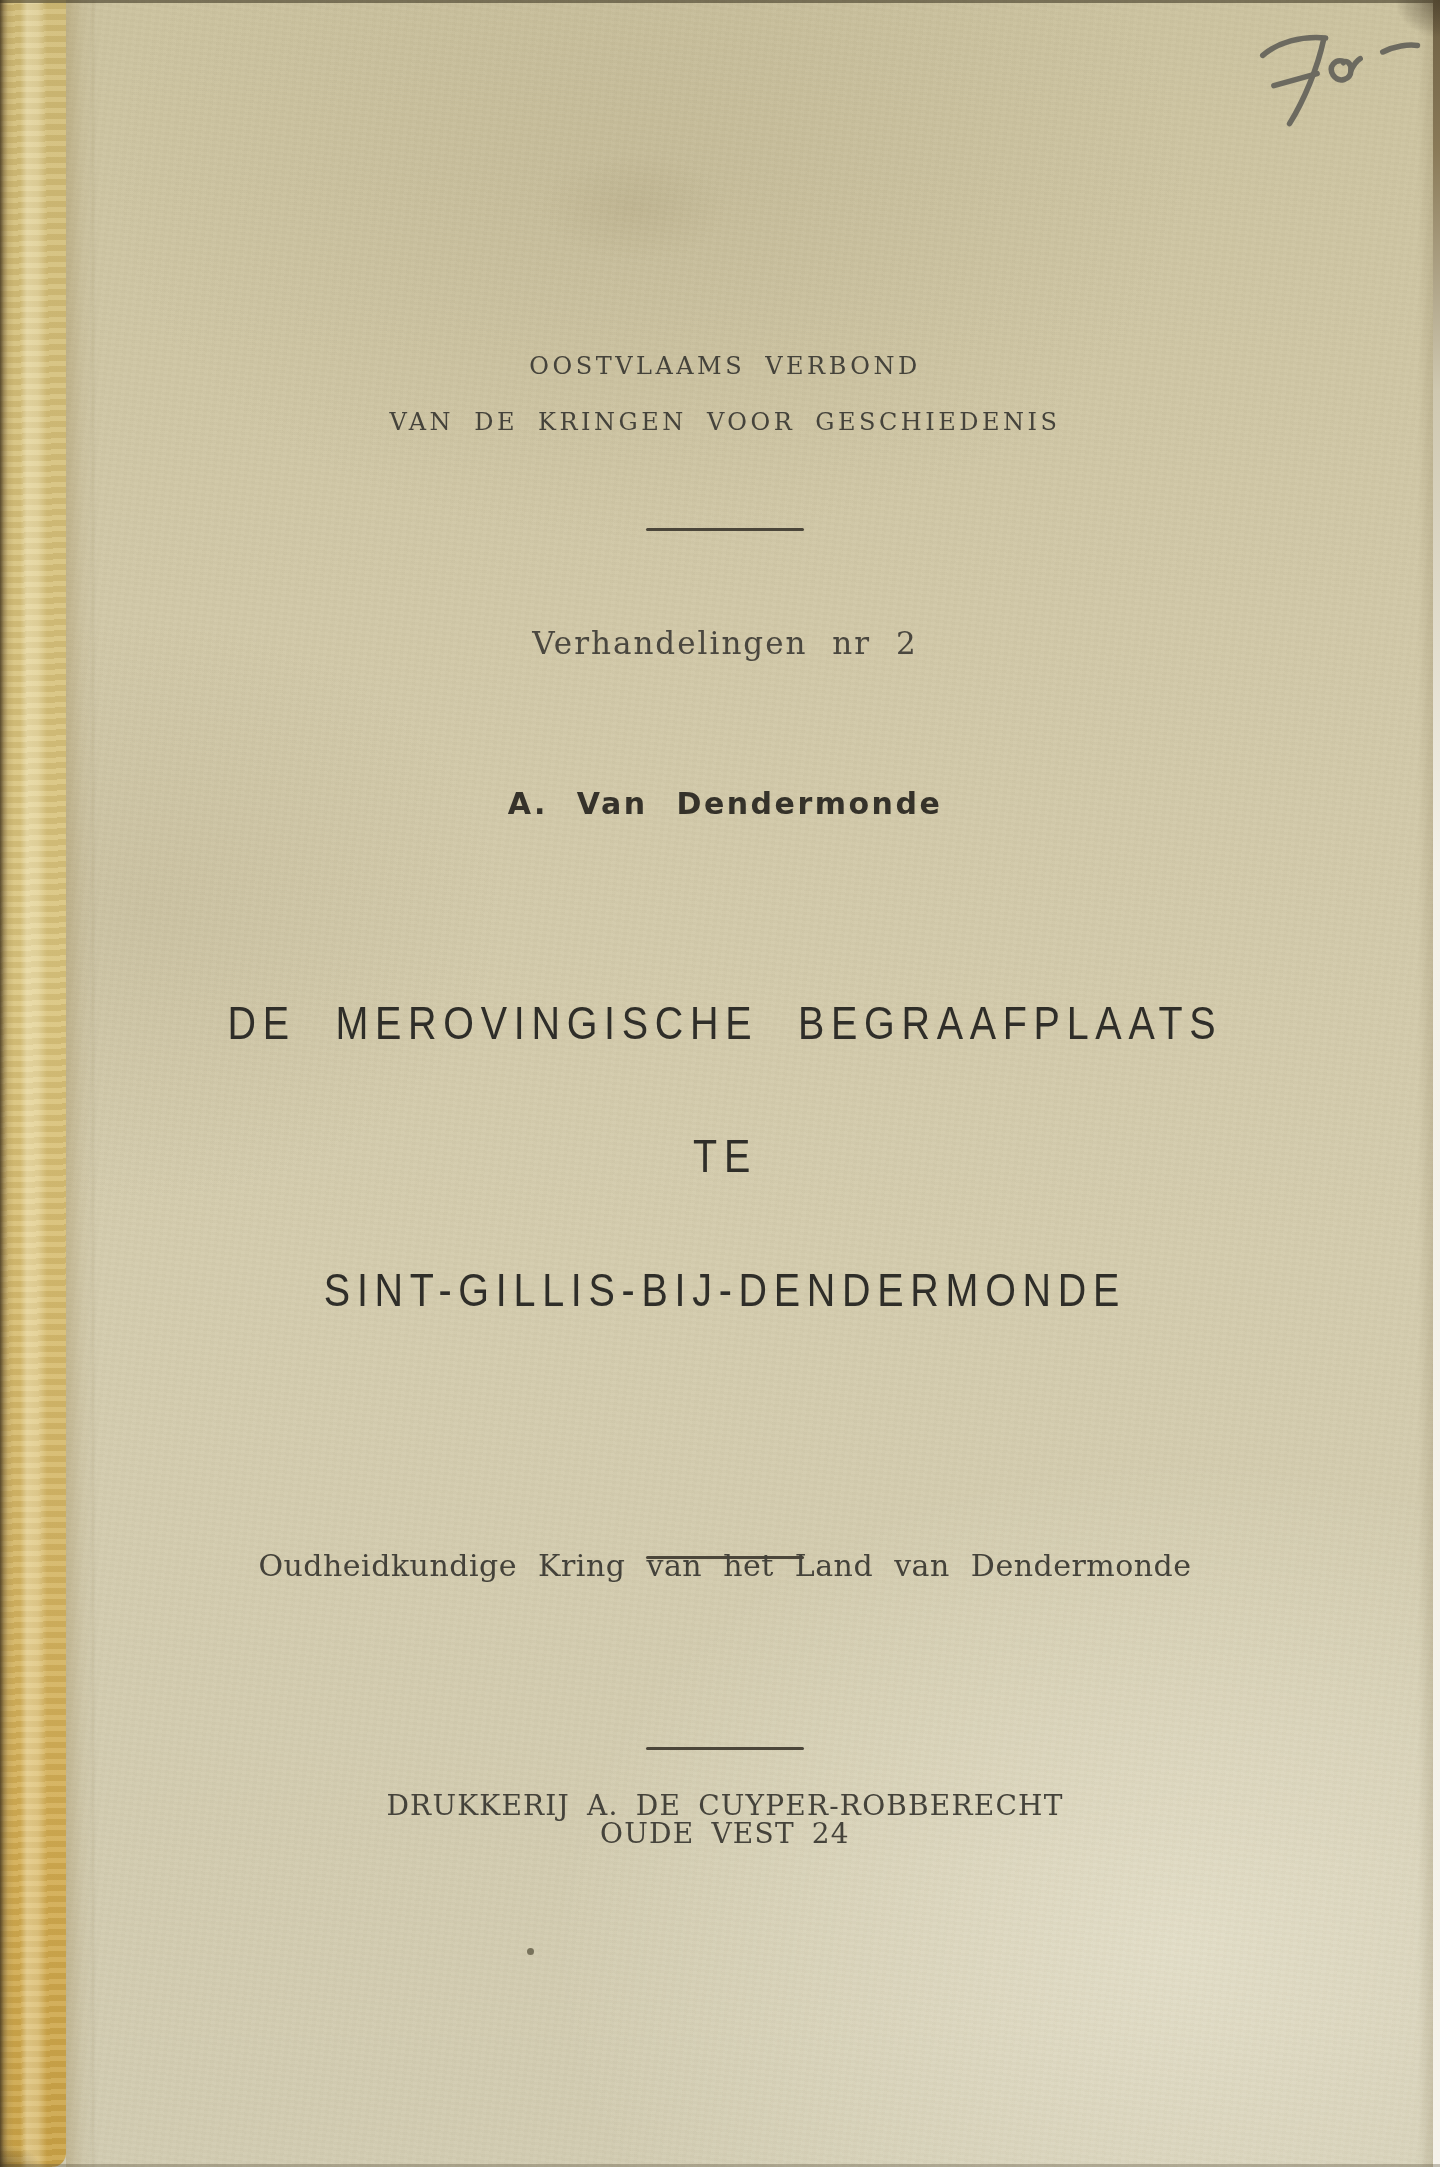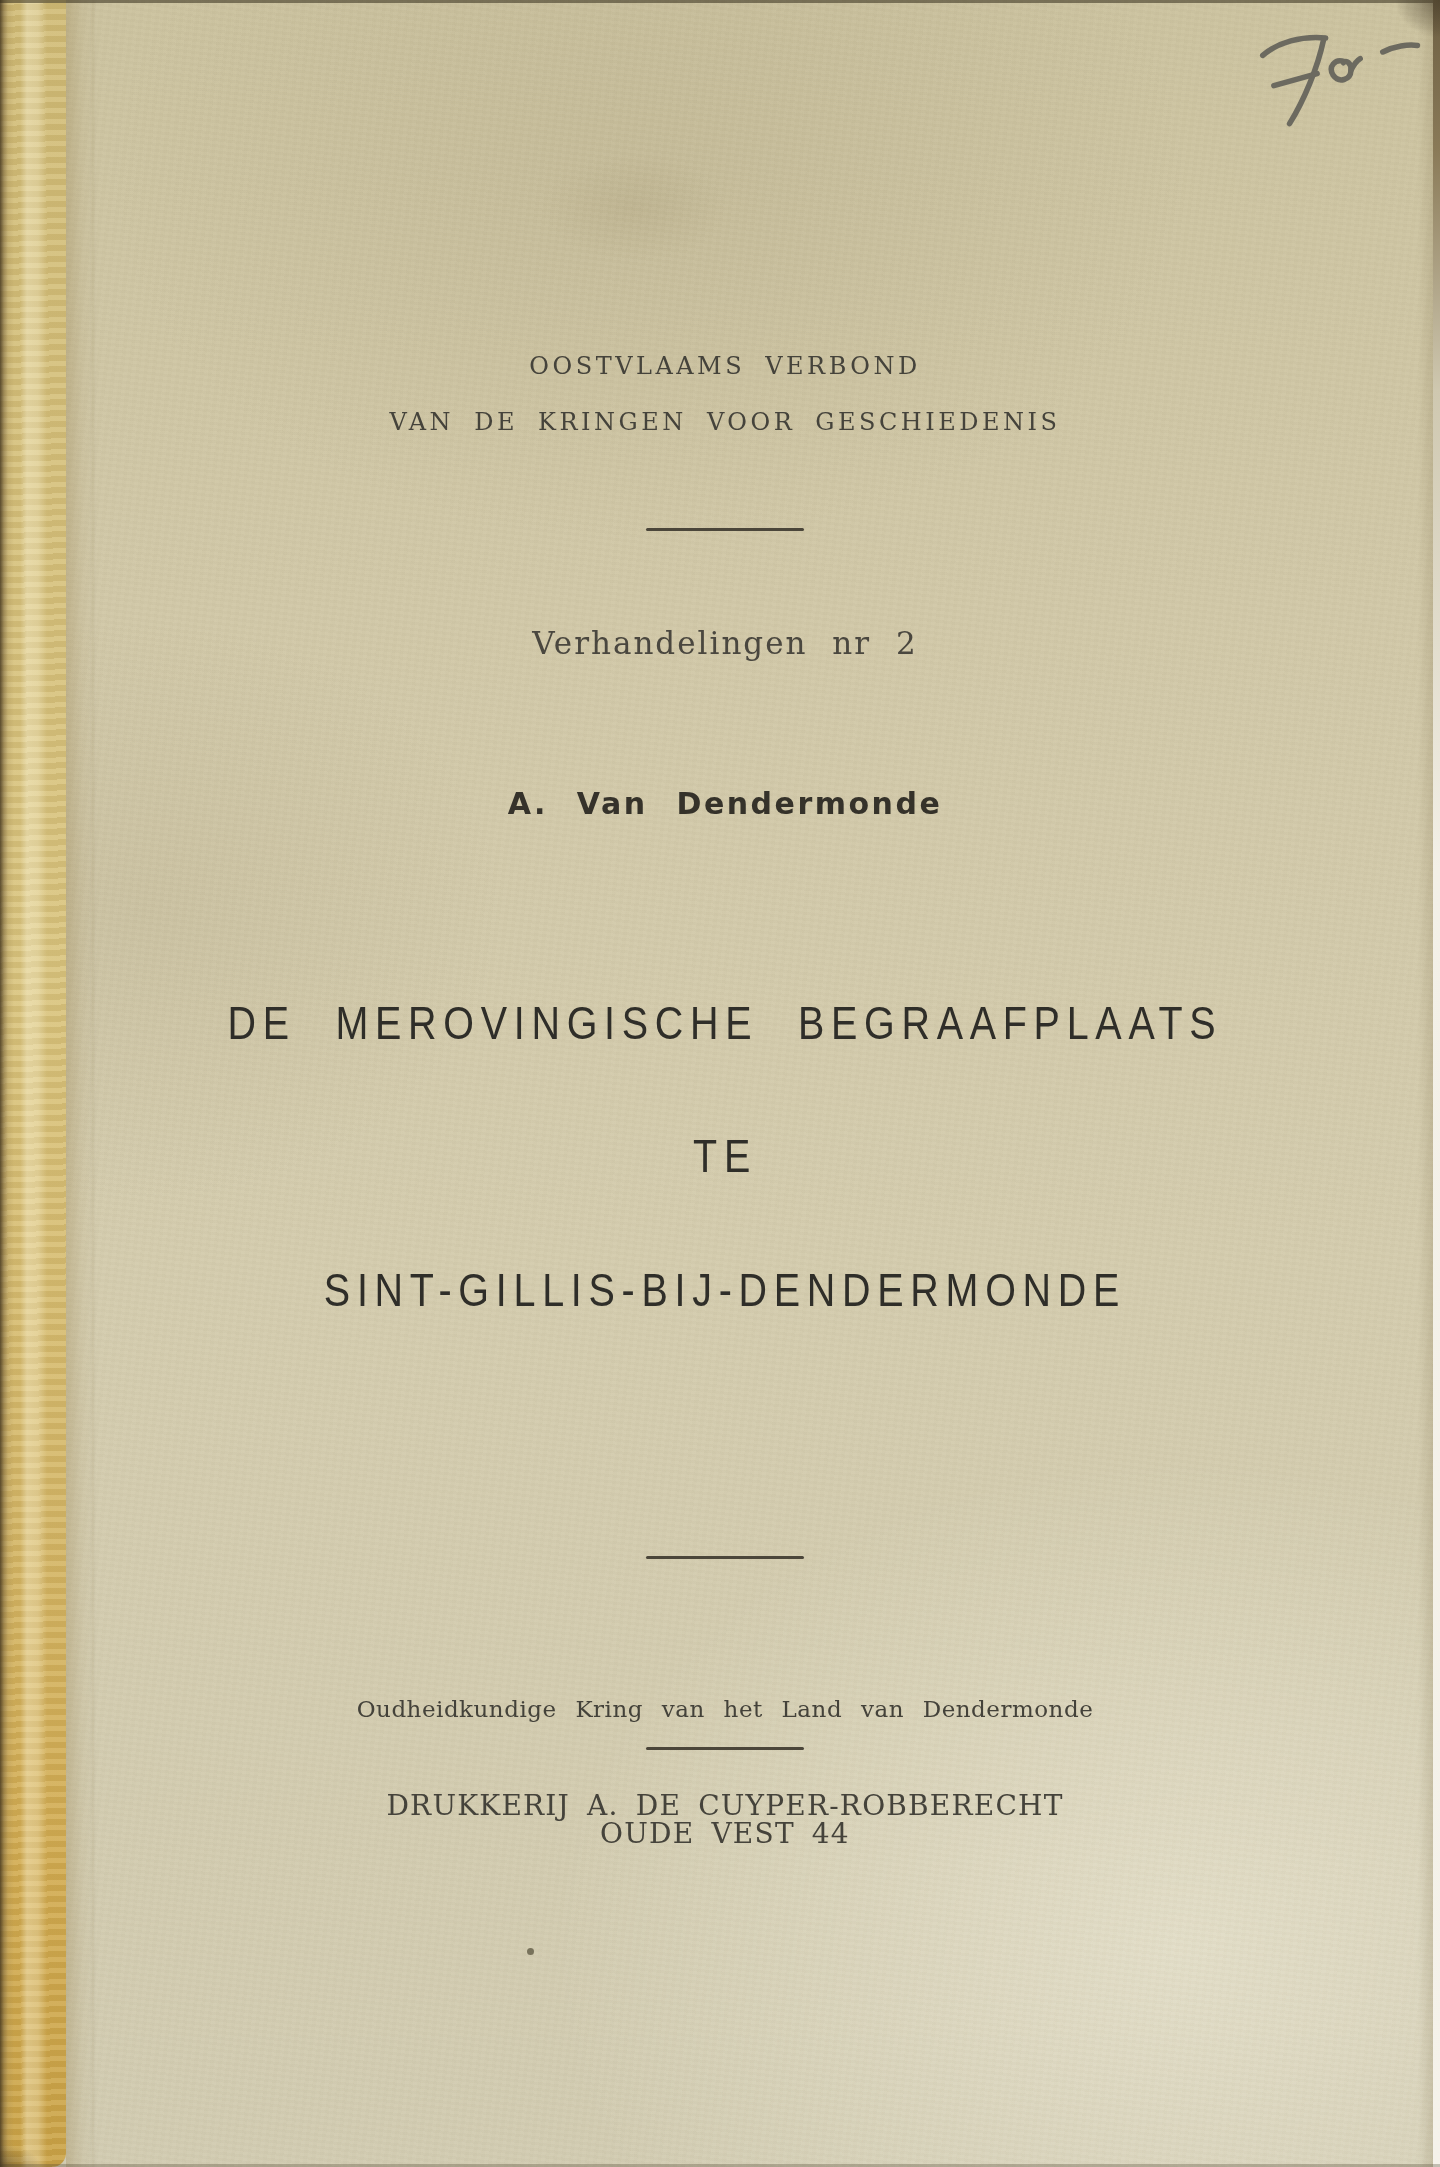--- a/index.html
+++ b/index.html
@@ -77,21 +77,21 @@
     font-size:30px;letter-spacing:2.5px;word-spacing:16px;color:#35322a;
   }
   .title{
     font-family:"Liberation Sans", sans-serif;font-weight:400;
     font-size:47px;letter-spacing:8px;word-spacing:26px;color:#2f2e29;
     transform:scaleX(0.84);
   }
   .title1{top:995px;}
   .title2{top:1128px;}
   .title3{top:1262px;}
-  .society{top:1696px;font-size:23px;letter-spacing:0.5px;word-spacing:11px;color:#44423a;}
+  .society{top:1548px;font-size:30px;letter-spacing:0.5px;word-spacing:11px;color:#44423a;}
   .printer{font-size:28px;line-height:28px;letter-spacing:1.2px;word-spacing:7px;color:#45433b;}
   .printer1{top:1792px;}
   .printer2{top:1820px;}
   .printer3{top:1848px;}
   .rule{
     position:absolute;left:50%;width:158px;height:3px;background:#4b463a;
     transform:translateX(calc(-50% + 5px));border-radius:2px;
   }
   .rule1{top:528px;}
   .rule2{top:1556px;}
@@ -152,16 +152,16 @@
   <div class="t title title2">TE</div>
   <div class="t title title3">SINT-GILLIS-BIJ-DENDERMONDE</div>
 
   <div class="rule rule2"></div>
 
   <div class="t society">Oudheidkundige Kring van het Land van Dendermonde</div>
 
   <div class="rule rule3"></div>
 
   <div class="t printer printer1">DRUKKERIJ A. DE CUYPER-ROBBERECHT</div>
-  <div class="t printer printer2">OUDE VEST 44</div>
+  <div class="t printer printer2">OUDE VEST 24</div>
 
   <div class="ink-dot"></div>
 </div>
 
 </body></html>

